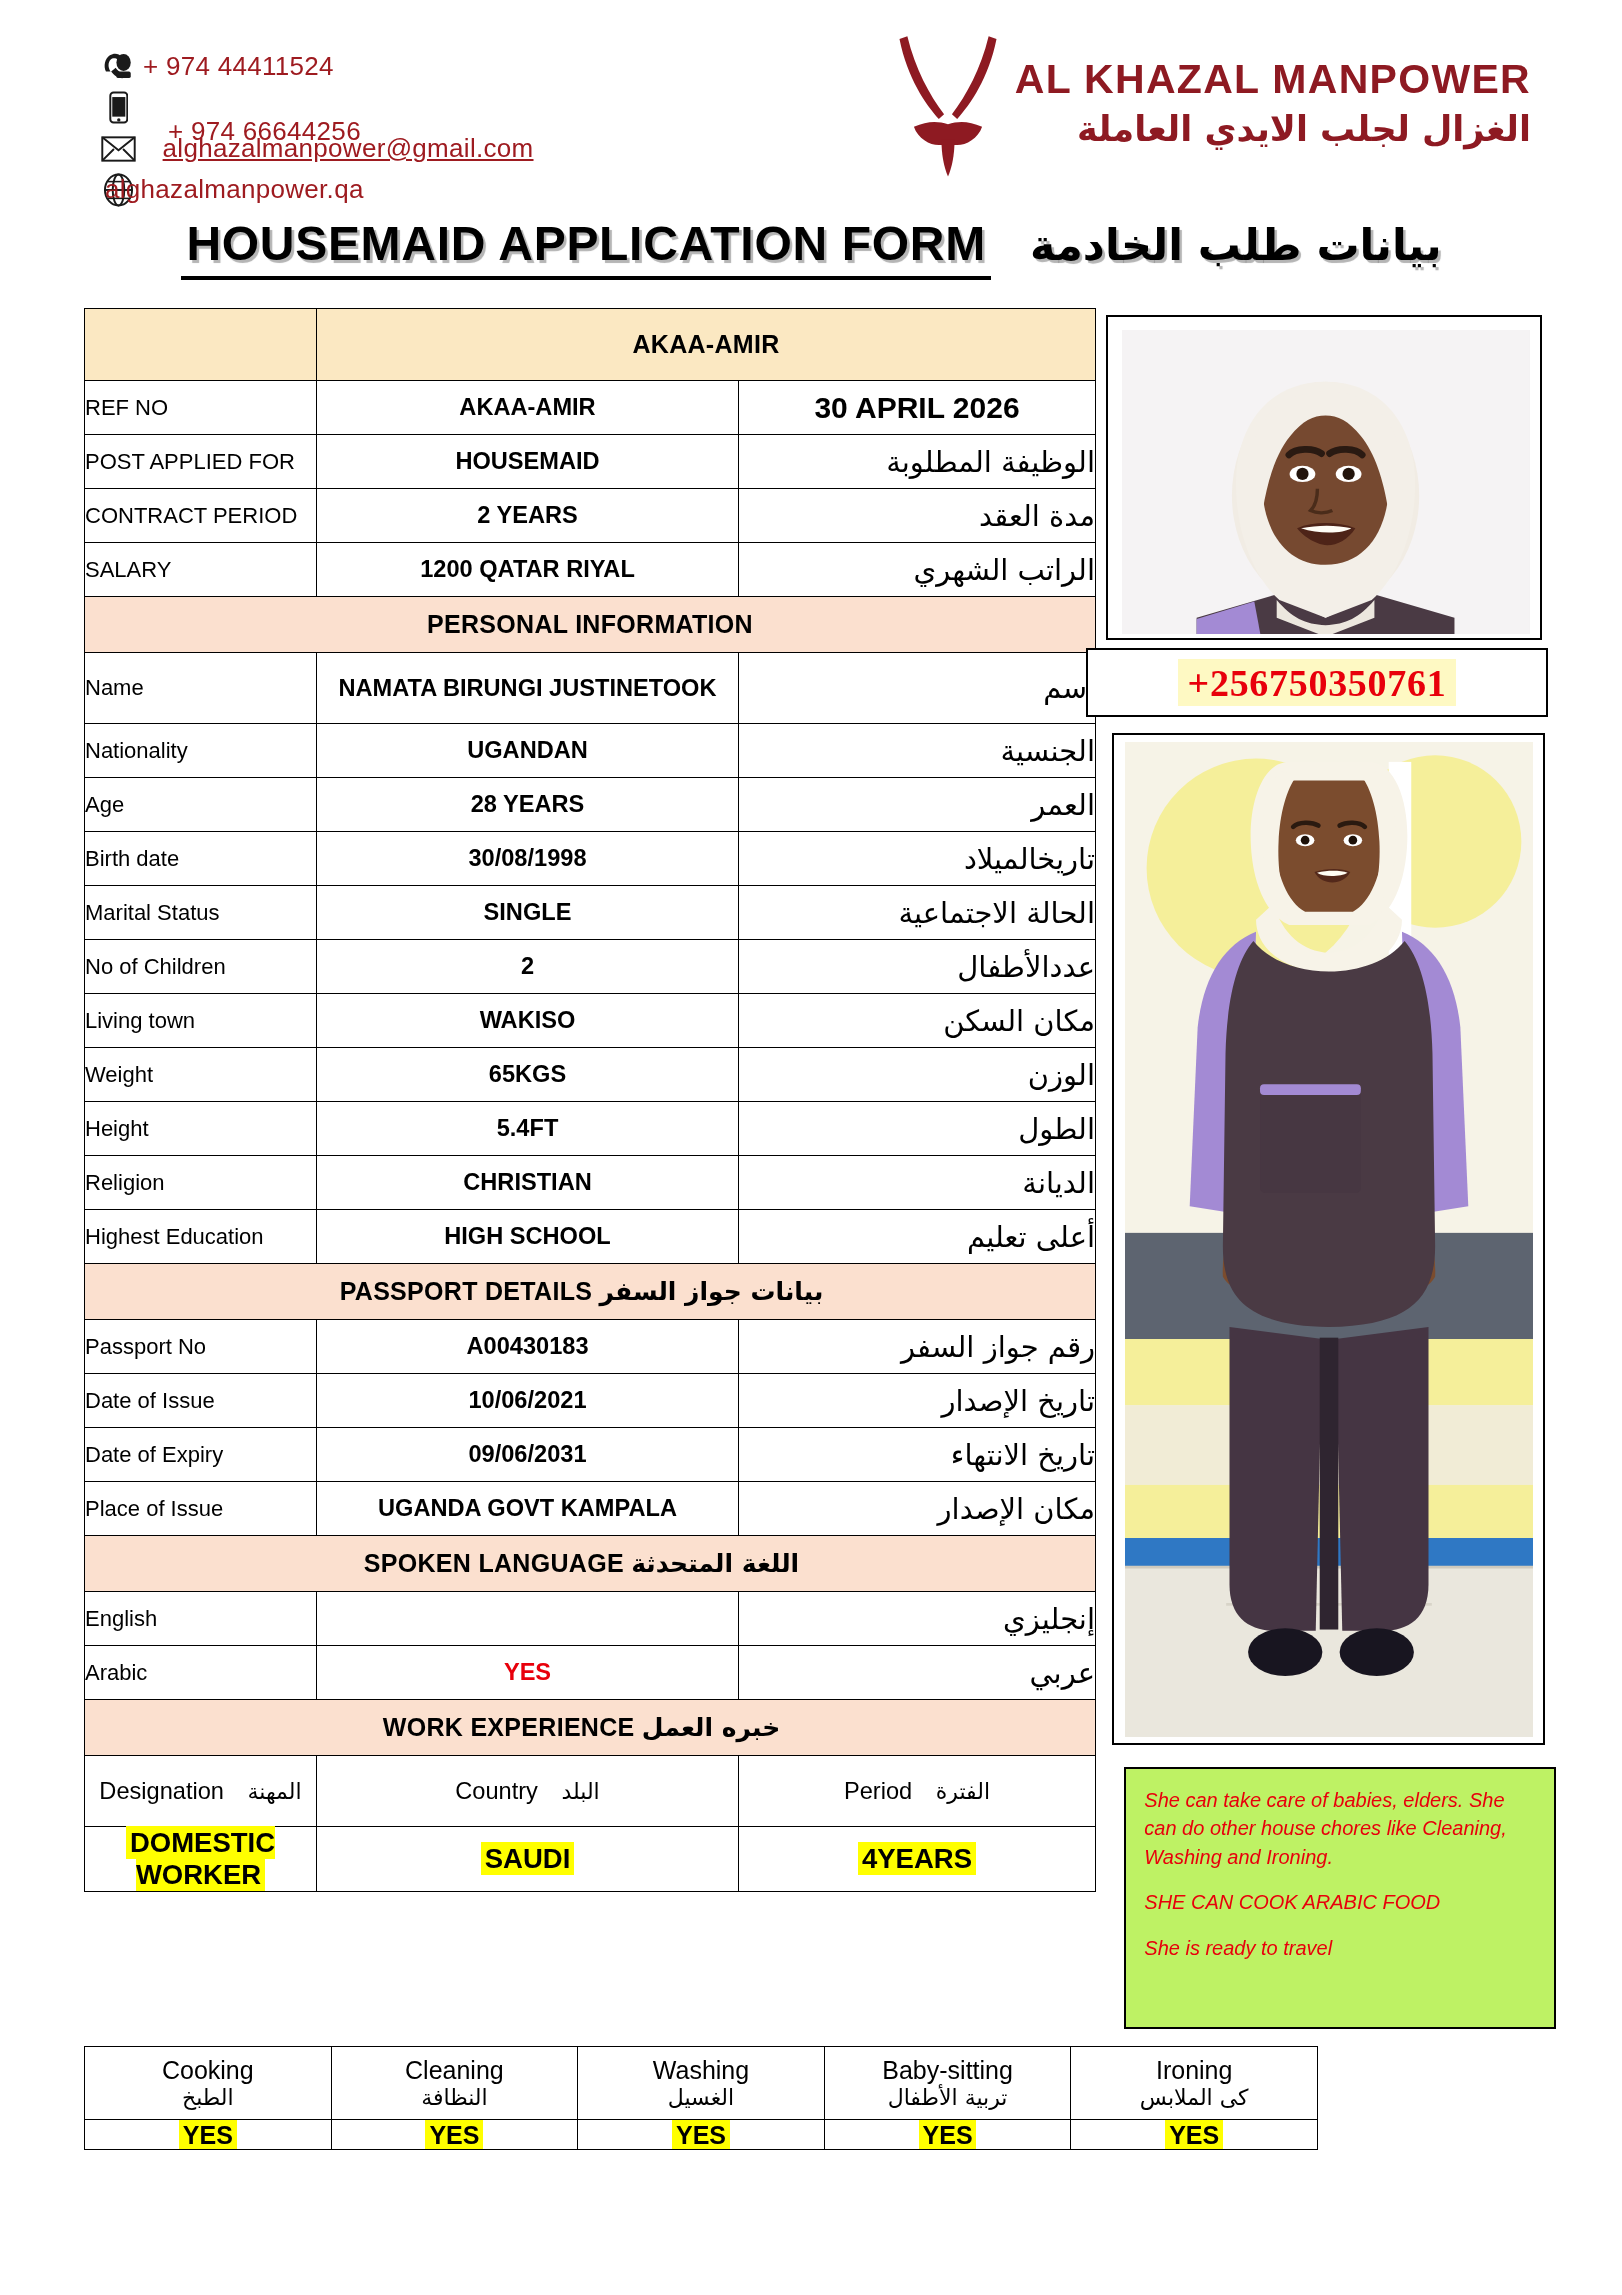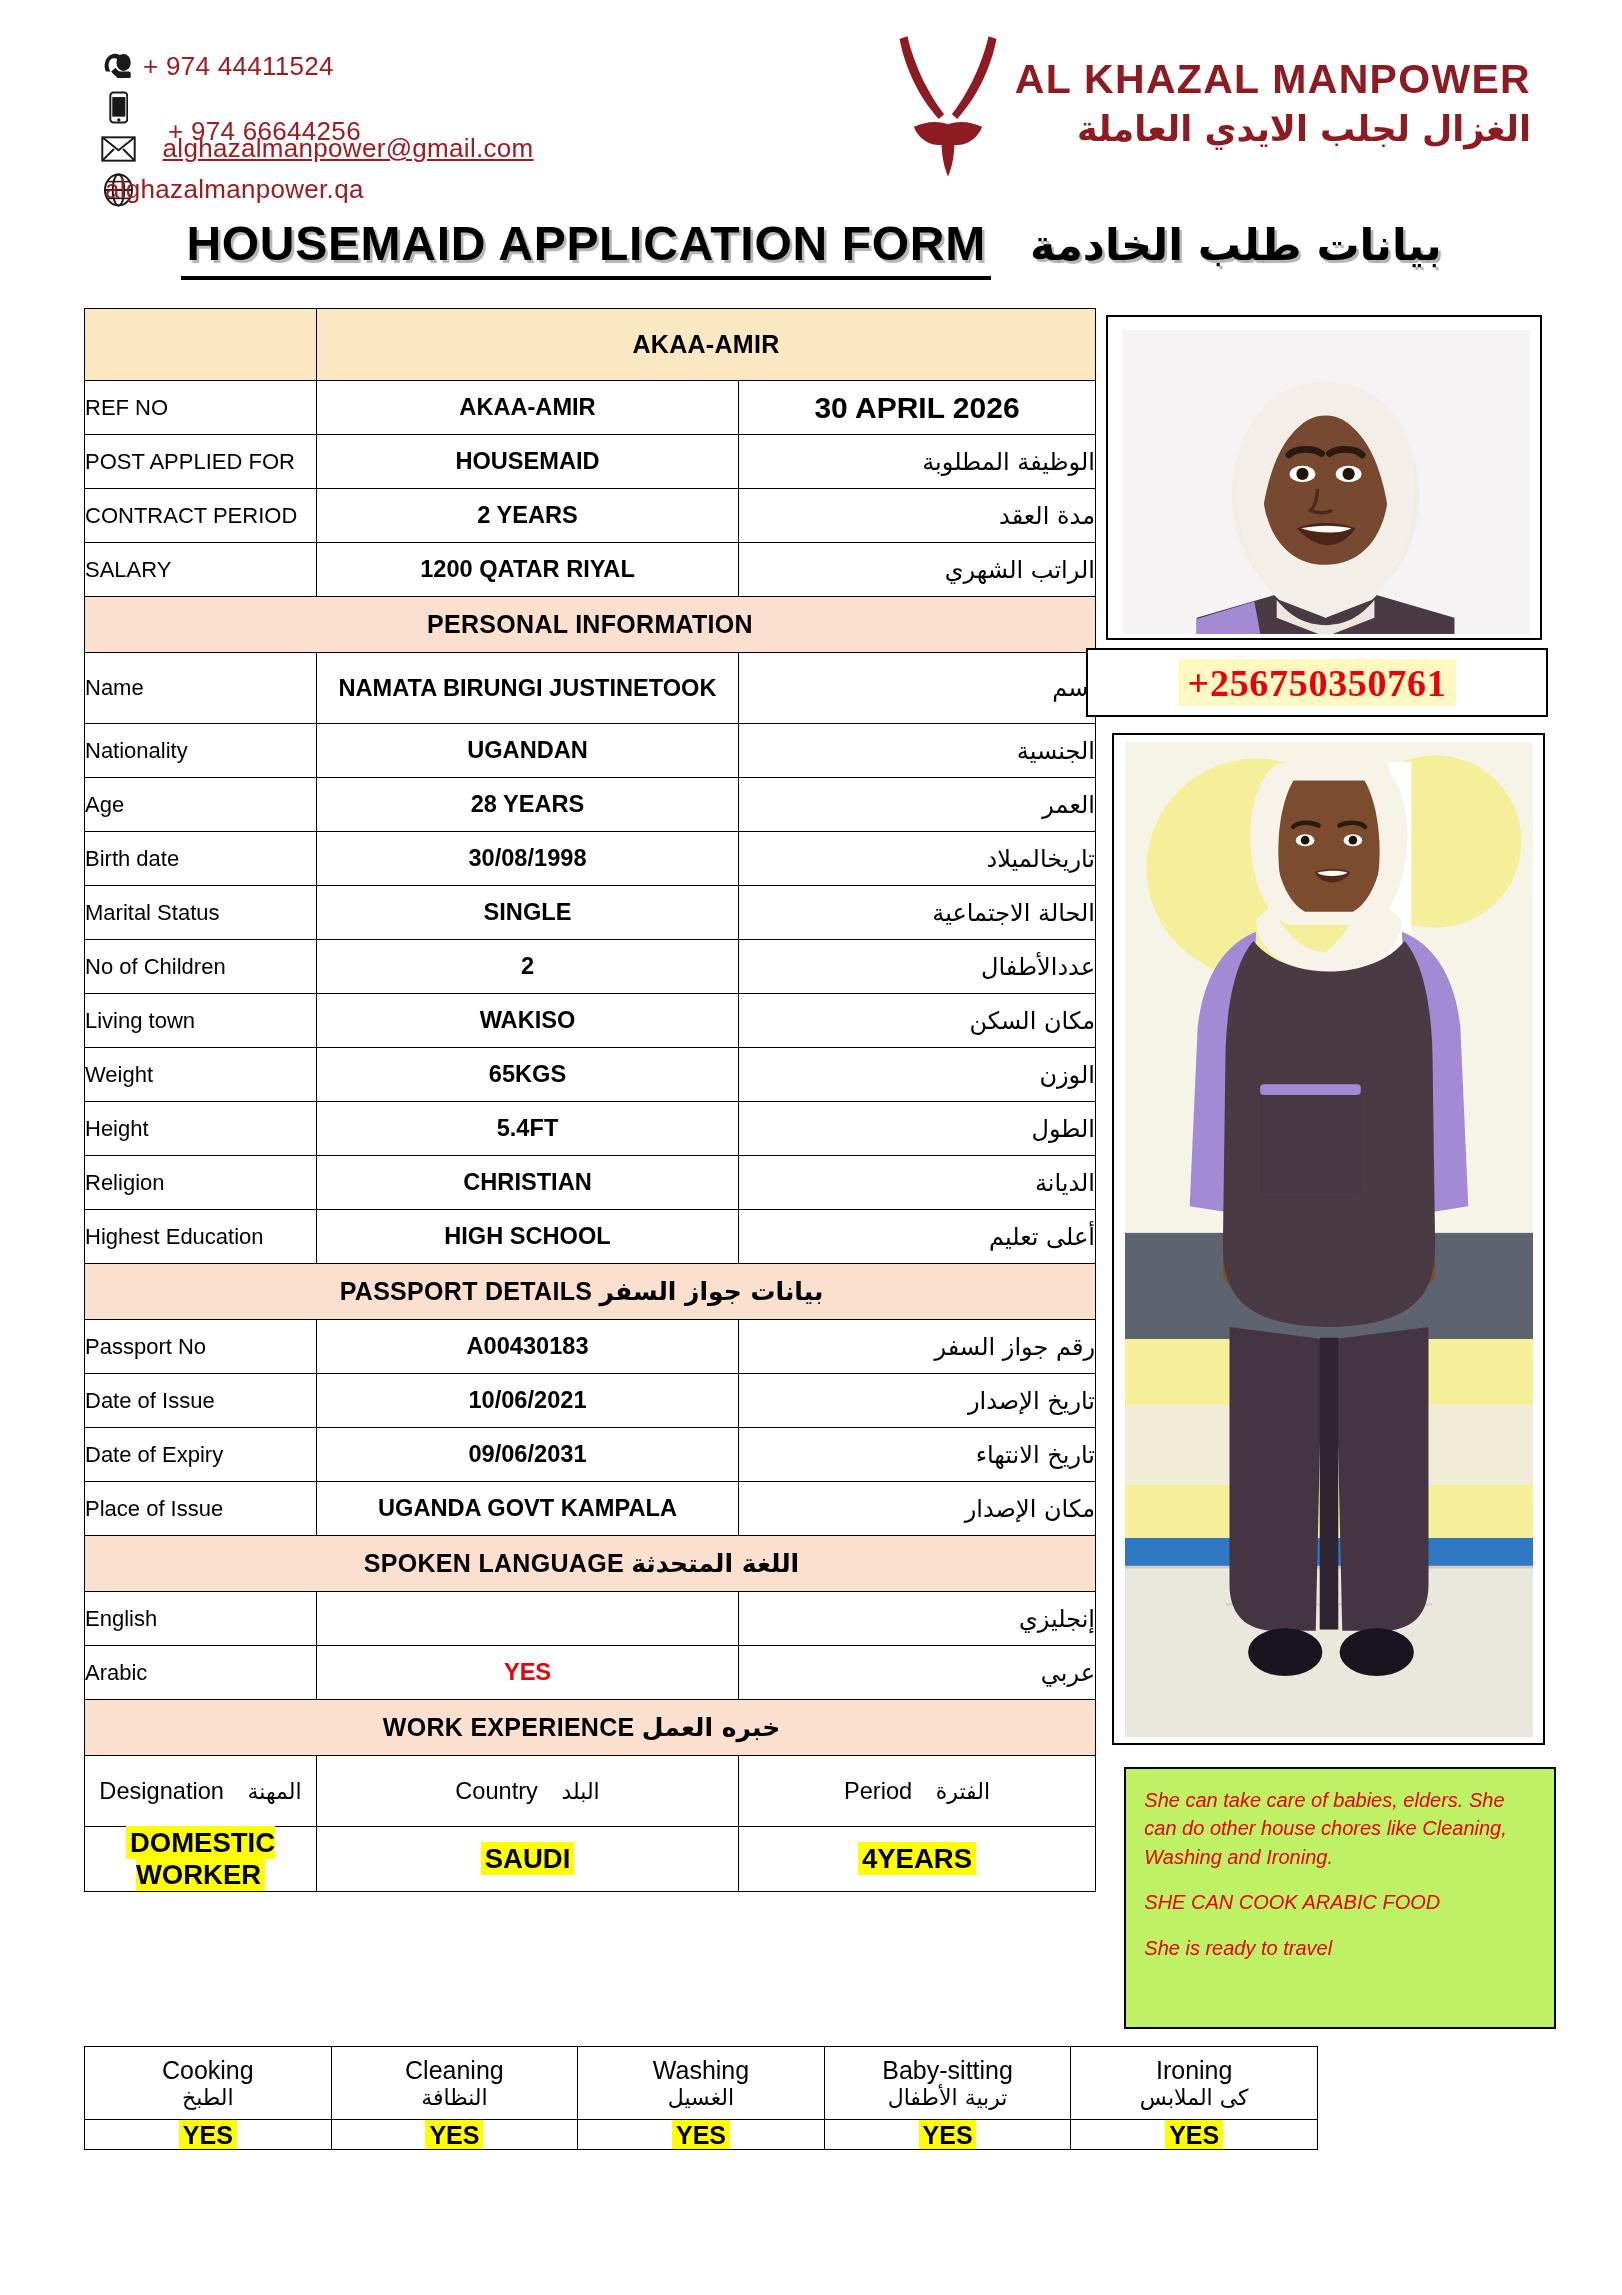--- a/index.html
+++ b/index.html
@@ -49,21 +49,21 @@
   .tbl td{border:1.3px solid #000;padding:0;vertical-align:middle;}
   .col-a{width:232px;}
   .col-b{width:422px;}
   .col-c{width:357px;}
 
   .lbl{font-size:22px;color:#000;padding:5.2px 11.8px;text-align:left;
        font-family:Liberation Sans, sans-serif;}
   .val{font-size:23.6px;font-weight:bold;color:#000;text-align:center;padding:5.2px 6.5px;
        font-family:"Liberation Sans Narrow","Liberation Sans",sans-serif;}
   .val.big{font-size:30px;}
-  .ar{font-size:24px;color:#000;text-align:right;padding:5.2px 17px 5.2px 6.5px;direction:rtl;
+  .ar{font-size:29px;color:#000;text-align:right;padding:5.2px 17px 5.2px 6.5px;direction:rtl;
       font-family:"DejaVu Sans",sans-serif;}
   .rowh{height:54px;}
   .rowh2{height:71px;padding-left:7px;}
 
   .sec{text-align:center;font-size:25px;font-weight:bold;color:#000;padding:13px 0;
        font-family:"Liberation Sans Narrow","Liberation Sans",sans-serif;letter-spacing:0.3px;}
   .sec .sec-ar{font-family:"DejaVu Sans",sans-serif;font-weight:bold;direction:rtl;
                display:inline-block;margin-right:17px;font-size:25px;}
   .band-cream{background:#fbe8c2;}
   .band-peach{background:#fbe0cf;}

